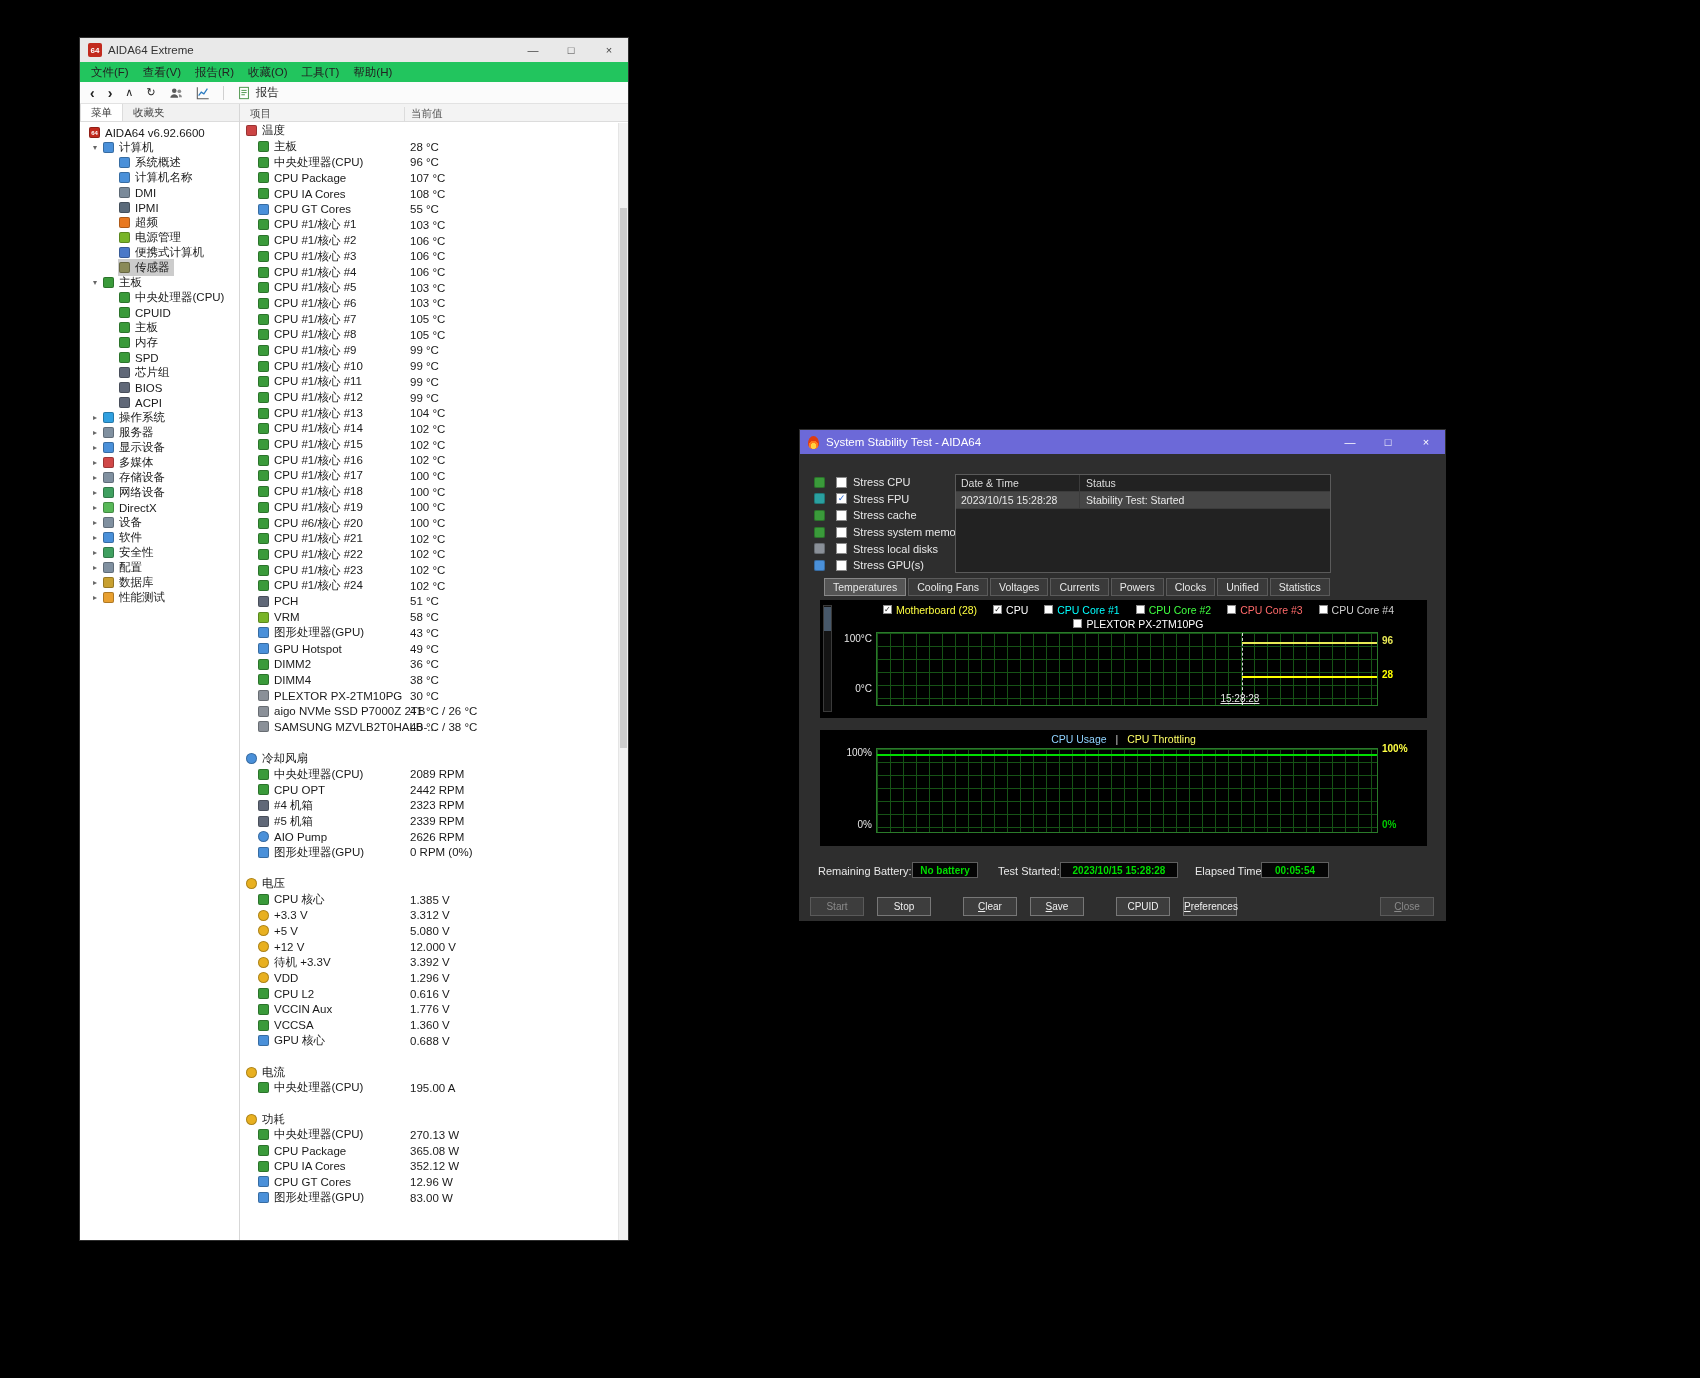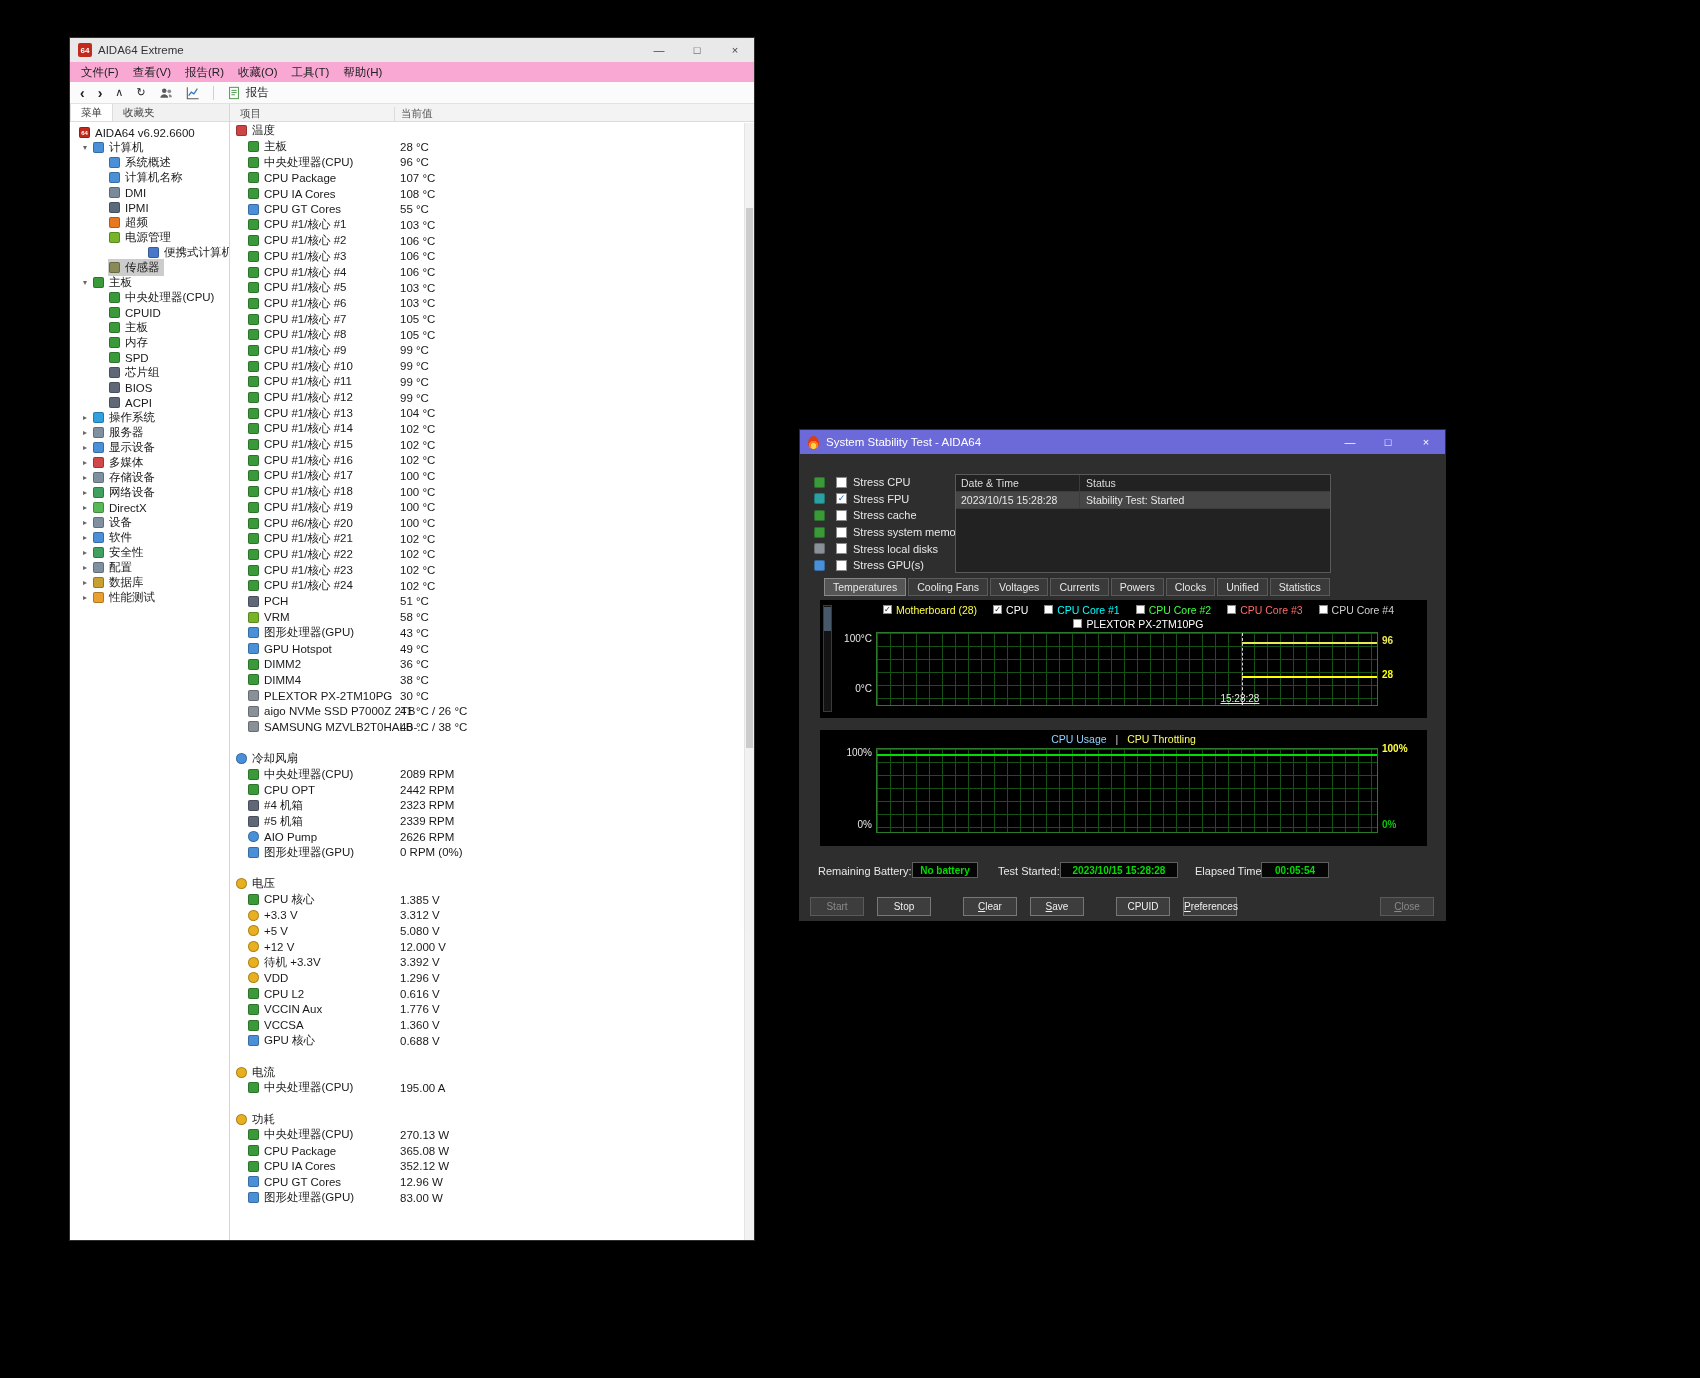--- a/index.html
+++ b/index.html
@@ -1,26 +1,26 @@
 <!DOCTYPE html>
 <html><head>
 <meta charset="utf-8">
 <style>
 *{margin:0;padding:0;box-sizing:border-box}
 html,body{width:1700px;height:1378px;background:#000;overflow:hidden;font-family:"Liberation Sans","DejaVu Sans",sans-serif}
 #desktop{position:relative;width:1700px;height:1378px;background:#000}
 .window{position:absolute;background:#fff;box-shadow:0 0 0 1px #2e2e2e,0 10px 40px rgba(0,0,0,.55)}
 
 
-#main-win{left:70px;top:38px;width:684px;height:1202px}
+#main-win{left:80px;top:38px;width:548px;height:1202px}
 .titlebar{height:24px;background:#e9e9e9;display:flex;align-items:center;padding-left:8px;font-size:11.5px;color:#333}
 .app-ic{width:14px;height:14px;background:#c22a1e;color:#fff;font-size:8px;font-weight:bold;display:flex;align-items:center;justify-content:center;margin-right:6px;border-radius:2px;flex:none}
 .cap-group{margin-left:auto;display:flex;height:100%}
 .cap{width:38px;height:100%;display:flex;align-items:center;justify-content:center;color:#444;font-size:11px;cursor:default}
-.menubar{height:20px;background:#f9a8d4;display:flex;align-items:center;padding-left:4px;font-size:11.5px;color:#222}
+.menubar{height:20px;background:#22c55e;display:flex;align-items:center;padding-left:4px;font-size:11.5px;color:#222}
 .menu-item{padding:0 7px}
 .toolbar{height:22px;background:#fbfbfb;border-bottom:1px solid #e2e2e2;display:flex;align-items:center;padding-left:10px;gap:13px;color:#222}
 .tbtn{font-size:14px;line-height:1;color:#222;font-weight:bold}
 .tbtn.sm{font-size:11px;font-weight:normal}
 .tsvg{width:14px;height:14px}
 .tb-sep{width:1px;height:14px;background:#d0d0d0}
 .report-btn{display:flex;align-items:center;gap:5px;font-size:11.5px;color:#222}
 .mbody{position:absolute;top:66px;left:0;right:0;bottom:0;display:flex}
 .sidebar{width:160px;border-right:1px solid #d7d7d7;display:flex;flex-direction:column;background:#fff}
 .sb-tabs{height:18px;background:#f1f1f1;border-bottom:1px solid #dcdcdc;display:flex;font-size:10.5px;color:#444}
@@ -188,21 +188,21 @@
                 <span class="ic" style="background: rgb(232, 120, 32);"></span>
                 <span class="tl">超频</span>
               </span>
             </div>
             <div class="tree-row" style="padding-left: 38px;">
               <span class="twrap">
                 <span class="ic" style="background: rgb(120, 180, 40);"></span>
                 <span class="tl">电源管理</span>
               </span>
             </div>
-            <div class="tree-row" style="padding-left: 38px; margin-left: 39px;">
+            <div class="tree-row" style="padding-left: 38px;">
               <span class="twrap">
                 <span class="ic" style="background: rgb(74, 120, 200);"></span>
                 <span class="tl">便携式计算机</span>
               </span>
             </div>
             <div class="tree-row" style="padding-left: 38px;">
               <span class="twrap sel">
                 <span class="ic" style="background: rgb(138, 138, 88);"></span>
                 <span class="tl">传感器</span>
               </span>

